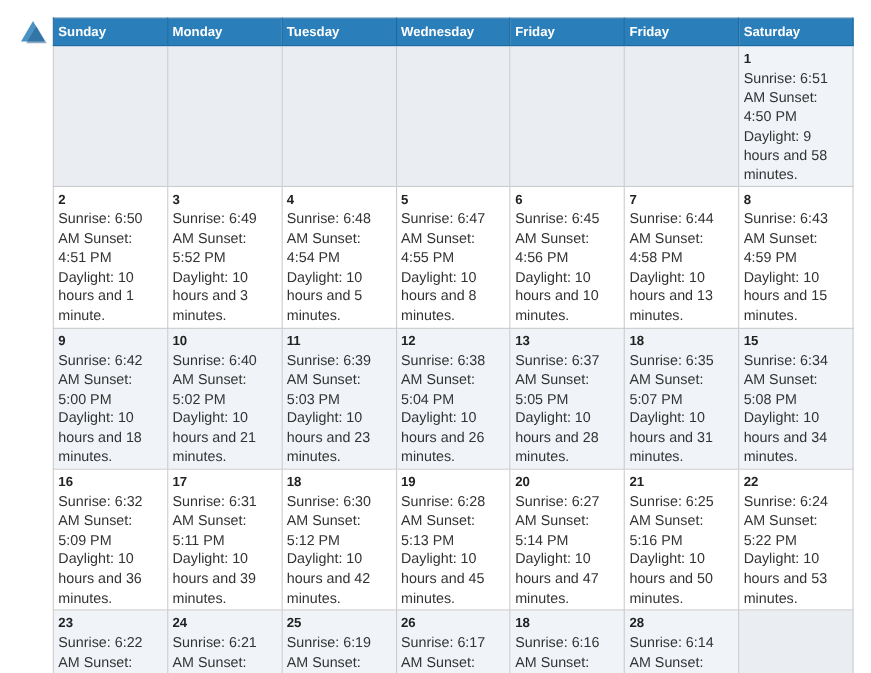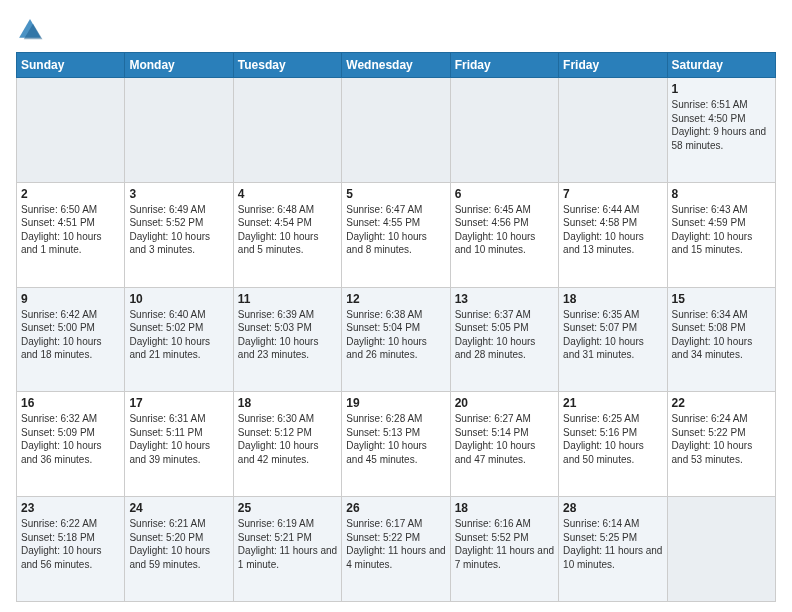--- a/index.html
+++ b/index.html
@@ -8,21 +8,20 @@
       height: 612px;
       font-family: Arial, sans-serif;
       background: #fff;
       overflow: hidden;
     }
     .page {
       width: 792px;
       height: 612px;
       padding: 16px 16px 10px 16px;
       display: flex;
-      flex-direction: column;
     }
     .header {
       display: flex;
       justify-content: space-between;
       align-items: flex-start;
       margin-bottom: 8px;
     }
     .logo {
       display: flex;
       align-items: center;
@@ -80,21 +79,21 @@
     .calendar td.empty {
       background: #f9f9f9;
     }
     .day-num {
       font-size: 12px;
       font-weight: bold;
       margin-bottom: 2px;
       color: #222;
     }
     .day-info {
-      font-size: 10px;
+      font-size: 13px;
       line-height: 1.35;
       color: #333;
     }
     .row-alt td {
       background: #f0f4f8;
     }
     .row-alt td.empty {
       background: #eaeef2;
     }
   </style>

